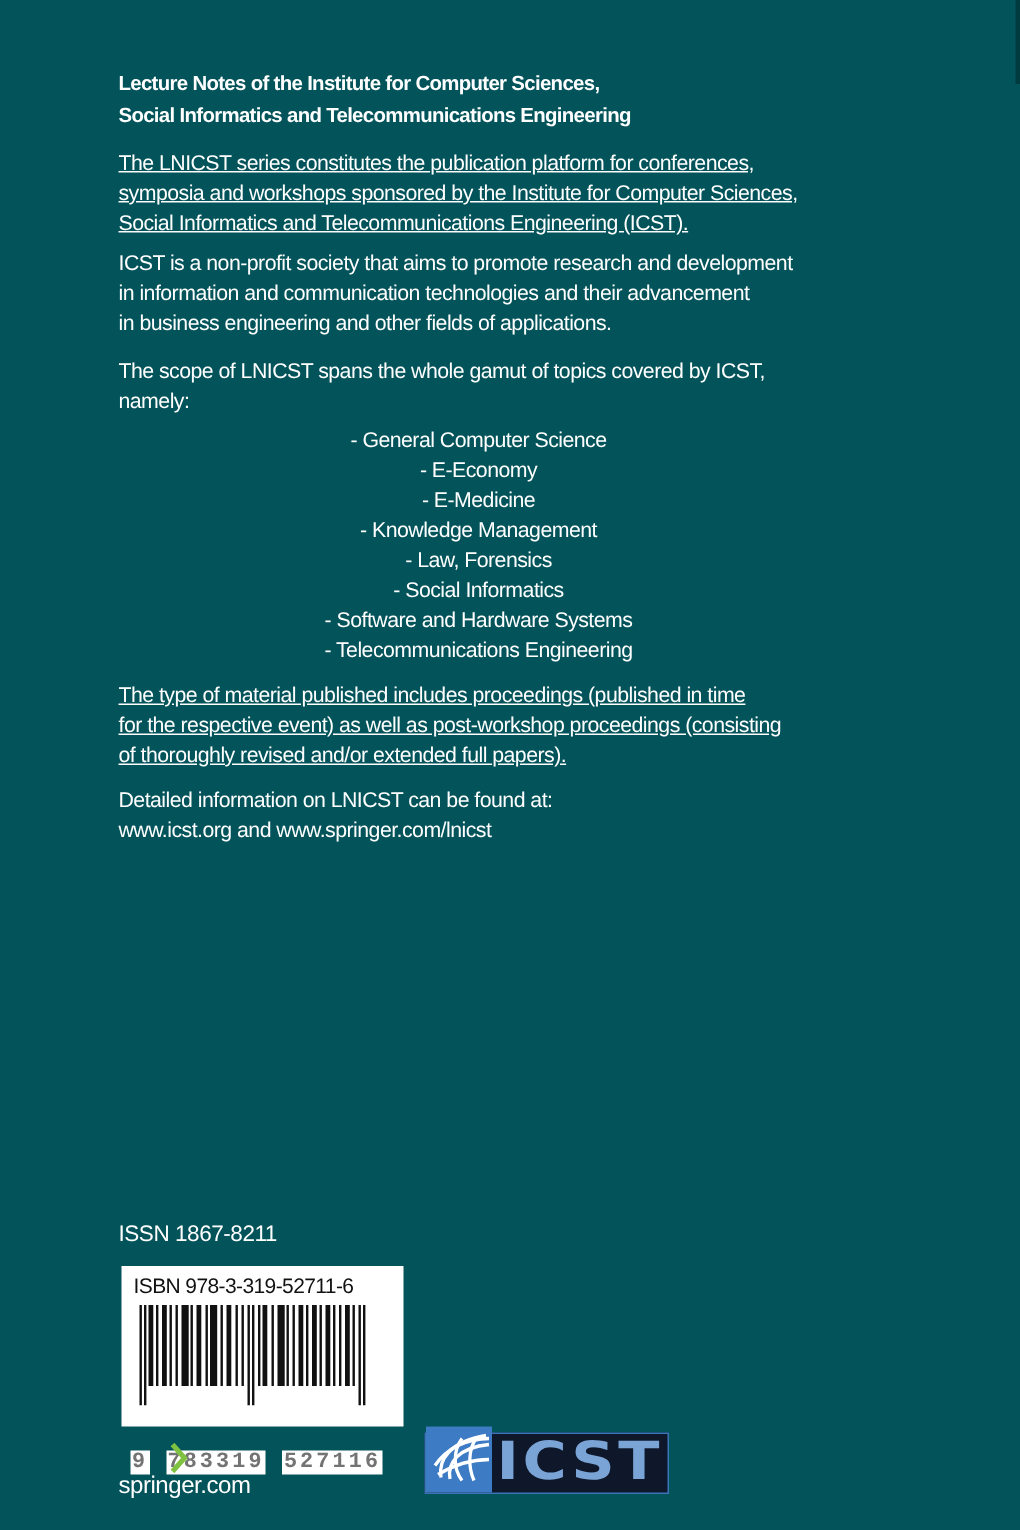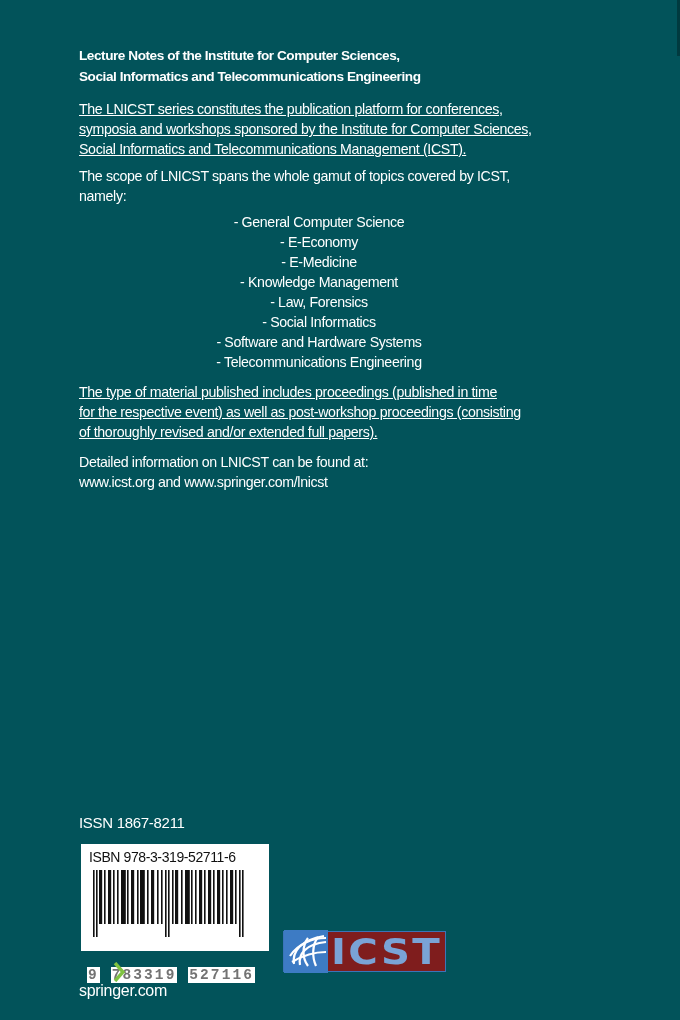--- a/index.html
+++ b/index.html
@@ -48,23 +48,23 @@
       font-family: "Liberation Mono", "DejaVu Sans Mono", monospace;
       margin-top: 45px;
     }
     .ean-digits span { background: #fff; padding: 0 1px; }
     .springer {
       position: absolute; left: 79px; top: 962px; display: flex; align-items: center;
       font-size: 16px; letter-spacing: -0.3px; flex-direction: column;
     }
     .springer .chev { width: 12px; height: 20px; margin-right: 8px; }
     .icst-logo {
-      position: absolute; left: 283px; top: 931px; width: 163px; height: 41px;
-      background: #7f1d1d; box-sizing: border-box; border: 1px solid #3b74b8;
-      display: flex; align-items: center;
+      position: absolute; left: 283px; top: 955px; width: 163px; height: 41px;
+      background: #0f172a; box-sizing: border-box; border: 1px solid #3b74b8;
+      display: flex; align-items: flex-end;
     }
     .icst-globe-box {
       width: 44px; background: #3d7bc4; position: relative;
     }
     .icst-letters {
       flex: 1; display: flex; align-items: center; justify-content: center;
       font-family: "DejaVu Sans", sans-serif; font-weight: bold;
       font-size: 35px; color: #7aa3d6; letter-spacing: 2px;
       transform: scaleX(1.15);
     }
@@ -76,23 +76,28 @@
 
 <div class="content">
   <div class="series-title">
     <div>Lecture Notes of the Institute for Computer Sciences,</div>
     <div>Social Informatics and Telecommunications Engineering</div>
   </div>
 
   <div class="para gap">
     <div>The LNICST series constitutes the publication platform for conferences,</div>
     <div>symposia and workshops sponsored by the Institute for Computer Sciences,</div>
-    <div>Social Informatics and Telecommunications Management (ICST).</div>
+    <div>Social Informatics and Telecommunications Engineering (ICST).</div>
   </div>
 
+  <div class="para" style="margin-bottom:12px">
+    <div>ICST is a non-profit society that aims to promote research and development</div>
+    <div>in information and communication technologies and their advancement</div>
+    <div>in business engineering and other fields of applications.</div>
+  </div>
 
   <div class="para">
     <div>The scope of LNICST spans the whole gamut of topics covered by ICST,</div>
     <div>namely:</div>
   </div>
 
   <ul class="topics">
     <li>- General Computer Science</li>
     <li>- E-Economy</li>
     <li>- E-Medicine</li>

